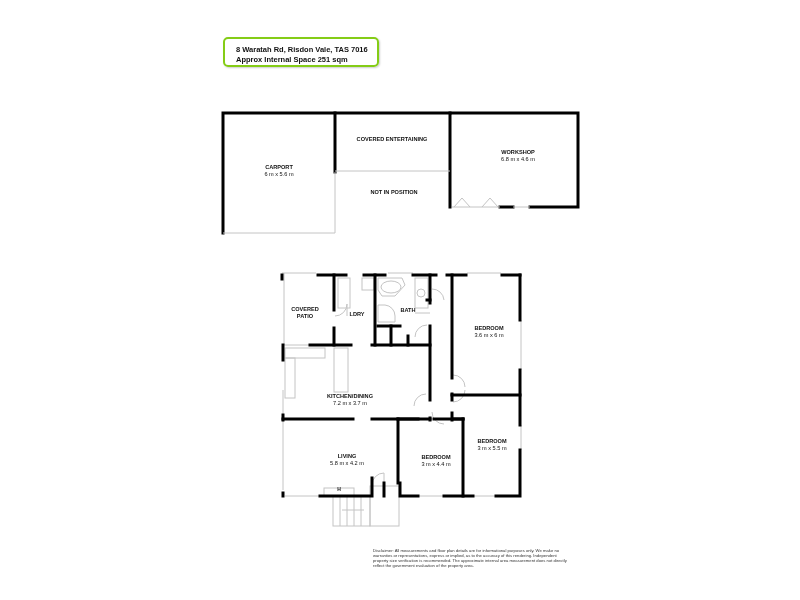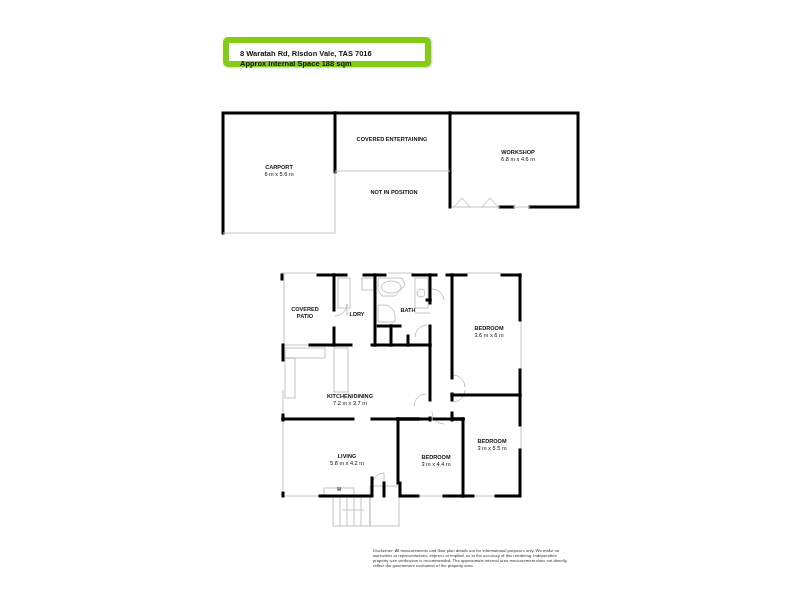--- a/index.html
+++ b/index.html
@@ -1,30 +1,30 @@
 <!DOCTYPE html>
 <html><head>
 <meta charset="utf-8">
 <style>
   html,body{margin:0;padding:0;background:#ffffff;}
   body{width:800px;height:600px;position:relative;overflow:hidden;font-family:"Liberation Sans",sans-serif;color:#111;}
-  .header-box{position:absolute;left:223px;top:37px;width:208px;height:30px;border:6px solid #84cc16;border-radius:5px;box-shadow:1px 1px 2px #ccc;padding:0 0 0 10px;box-sizing:border-box;}
+  .header-box{position:absolute;left:223px;top:37px;width:156px;height:30px;border:2px solid #84cc16;border-radius:5px;box-shadow:1px 1px 2px #ccc;padding:0 0 0 10px;box-sizing:border-box;}
   .header-box .l1{position:absolute;left:11px;top:6px;font-size:7.5px;font-weight:bold;white-space:nowrap;}
   .header-box .l2{position:absolute;left:11px;top:16px;font-size:7.5px;font-weight:bold;white-space:nowrap;}
   svg{position:absolute;left:0;top:0;}
   .lbl{position:absolute;font-size:5.6px;font-weight:bold;text-align:center;white-space:nowrap;line-height:7px;transform:translateX(-50%);}
   .lbl .dim{font-weight:normal;display:block;}
   .disclaimer{position:absolute;left:373px;top:548px;width:200px;font-size:4.2px;line-height:5px;color:#333;}
 </style>
 </head>
 <body>
 
 <div class="header-box">
   <div class="l1">8 Waratah Rd, Risdon Vale, TAS 7016</div>
-  <div class="l2">Approx Internal Space 188  sqm</div>
+  <div class="l2">Approx Internal Space 251  sqm</div>
 </div>
 
 <svg width="800" height="600">
 
   <g stroke="#000" stroke-width="3" fill="none" stroke-linecap="square">
 
     <polyline points="223,233 223,113 450,113"></polyline>
     <line x1="335" y1="113" x2="335" y2="172"></line>
 
     <polyline points="450,207 450,113 578,113 578,207 530,207"></polyline>

